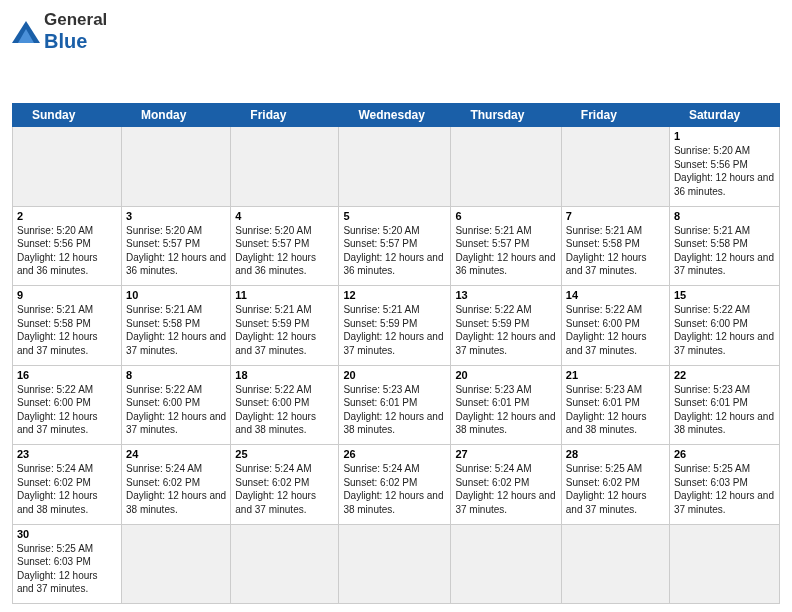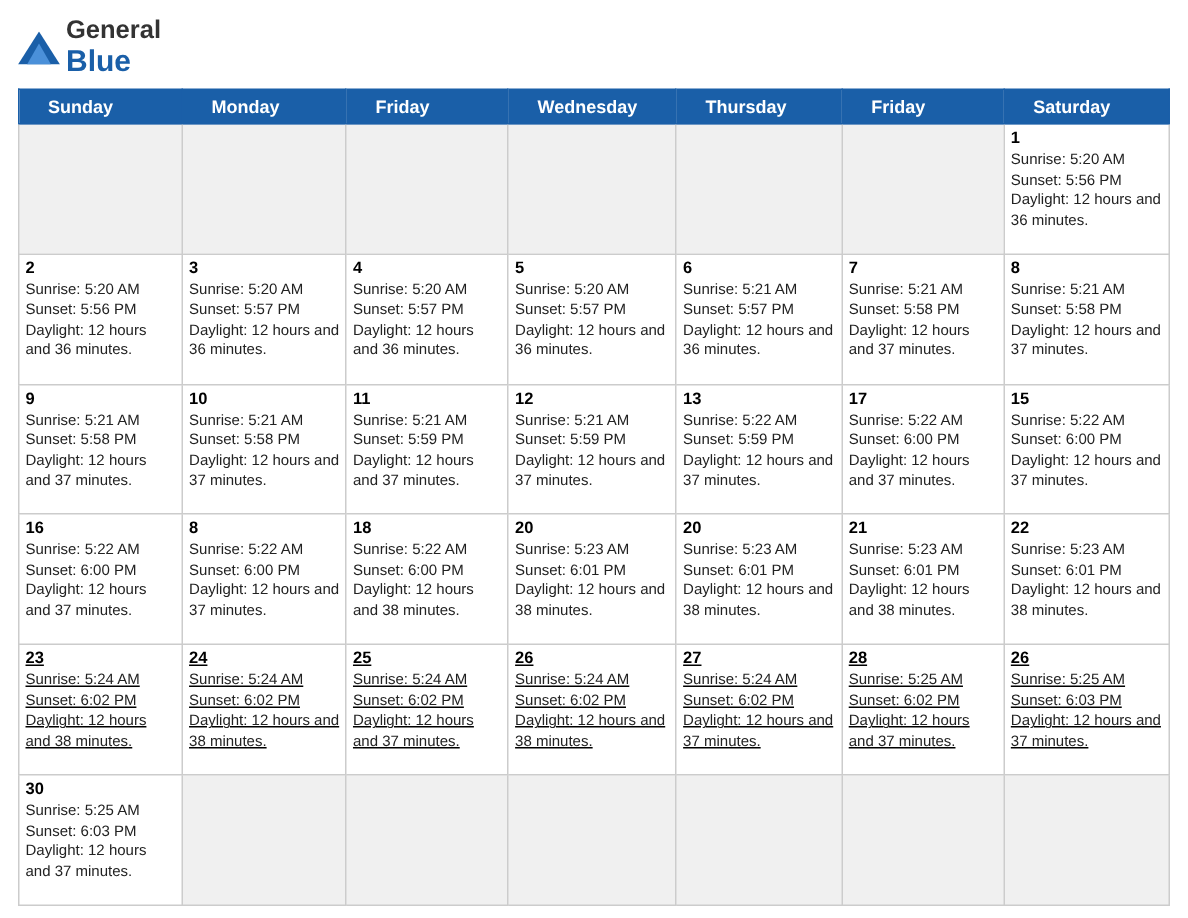--- a/index.html
+++ b/index.html
@@ -10,20 +10,21 @@
       font-family: Arial, sans-serif;
       font-size: 11px;
       overflow: hidden;
     }
     .page {
       width: 792px;
       height: 612px;
       padding: 10px 12px 8px 12px;
       display: flex;
       flex-direction: column;
+      gap: 44px;
     }
     .header {
       display: flex;
       justify-content: space-between;
       align-items: flex-start;
       margin-bottom: 6px;
     }
     .logo {
       display: flex;
       align-items: center;
@@ -173,21 +174,21 @@
           </td>
           <td>
             <span class="day-num">12</span>
             <div class="day-info">Sunrise: 5:21 AM<br>Sunset: 5:59 PM<br>Daylight: 12 hours and 37 minutes.</div>
           </td>
           <td>
             <span class="day-num">13</span>
             <div class="day-info">Sunrise: 5:22 AM<br>Sunset: 5:59 PM<br>Daylight: 12 hours and 37 minutes.</div>
           </td>
           <td>
-            <span class="day-num">17</span>
+            <span class="day-num">14</span>
             <div class="day-info">Sunrise: 5:22 AM<br>Sunset: 6:00 PM<br>Daylight: 12 hours and 37 minutes.</div>
           </td>
           <td>
             <span class="day-num">15</span>
             <div class="day-info">Sunrise: 5:22 AM<br>Sunset: 6:00 PM<br>Daylight: 12 hours and 37 minutes.</div>
           </td>
         </tr>
         <tr style="height: 72px;">
           <td>
             <span class="day-num">16</span>
@@ -211,21 +212,21 @@
           </td>
           <td>
             <span class="day-num">21</span>
             <div class="day-info">Sunrise: 5:23 AM<br>Sunset: 6:01 PM<br>Daylight: 12 hours and 38 minutes.</div>
           </td>
           <td>
             <span class="day-num">22</span>
             <div class="day-info">Sunrise: 5:23 AM<br>Sunset: 6:01 PM<br>Daylight: 12 hours and 38 minutes.</div>
           </td>
         </tr>
-        <tr style="height: 72px; text-decoration: underline;">
+        <tr style="height: 72px;">
           <td>
             <span class="day-num">23</span>
             <div class="day-info">Sunrise: 5:24 AM<br>Sunset: 6:02 PM<br>Daylight: 12 hours and 38 minutes.</div>
           </td>
           <td>
             <span class="day-num">24</span>
             <div class="day-info">Sunrise: 5:24 AM<br>Sunset: 6:02 PM<br>Daylight: 12 hours and 38 minutes.</div>
           </td>
           <td>
             <span class="day-num">25</span>

